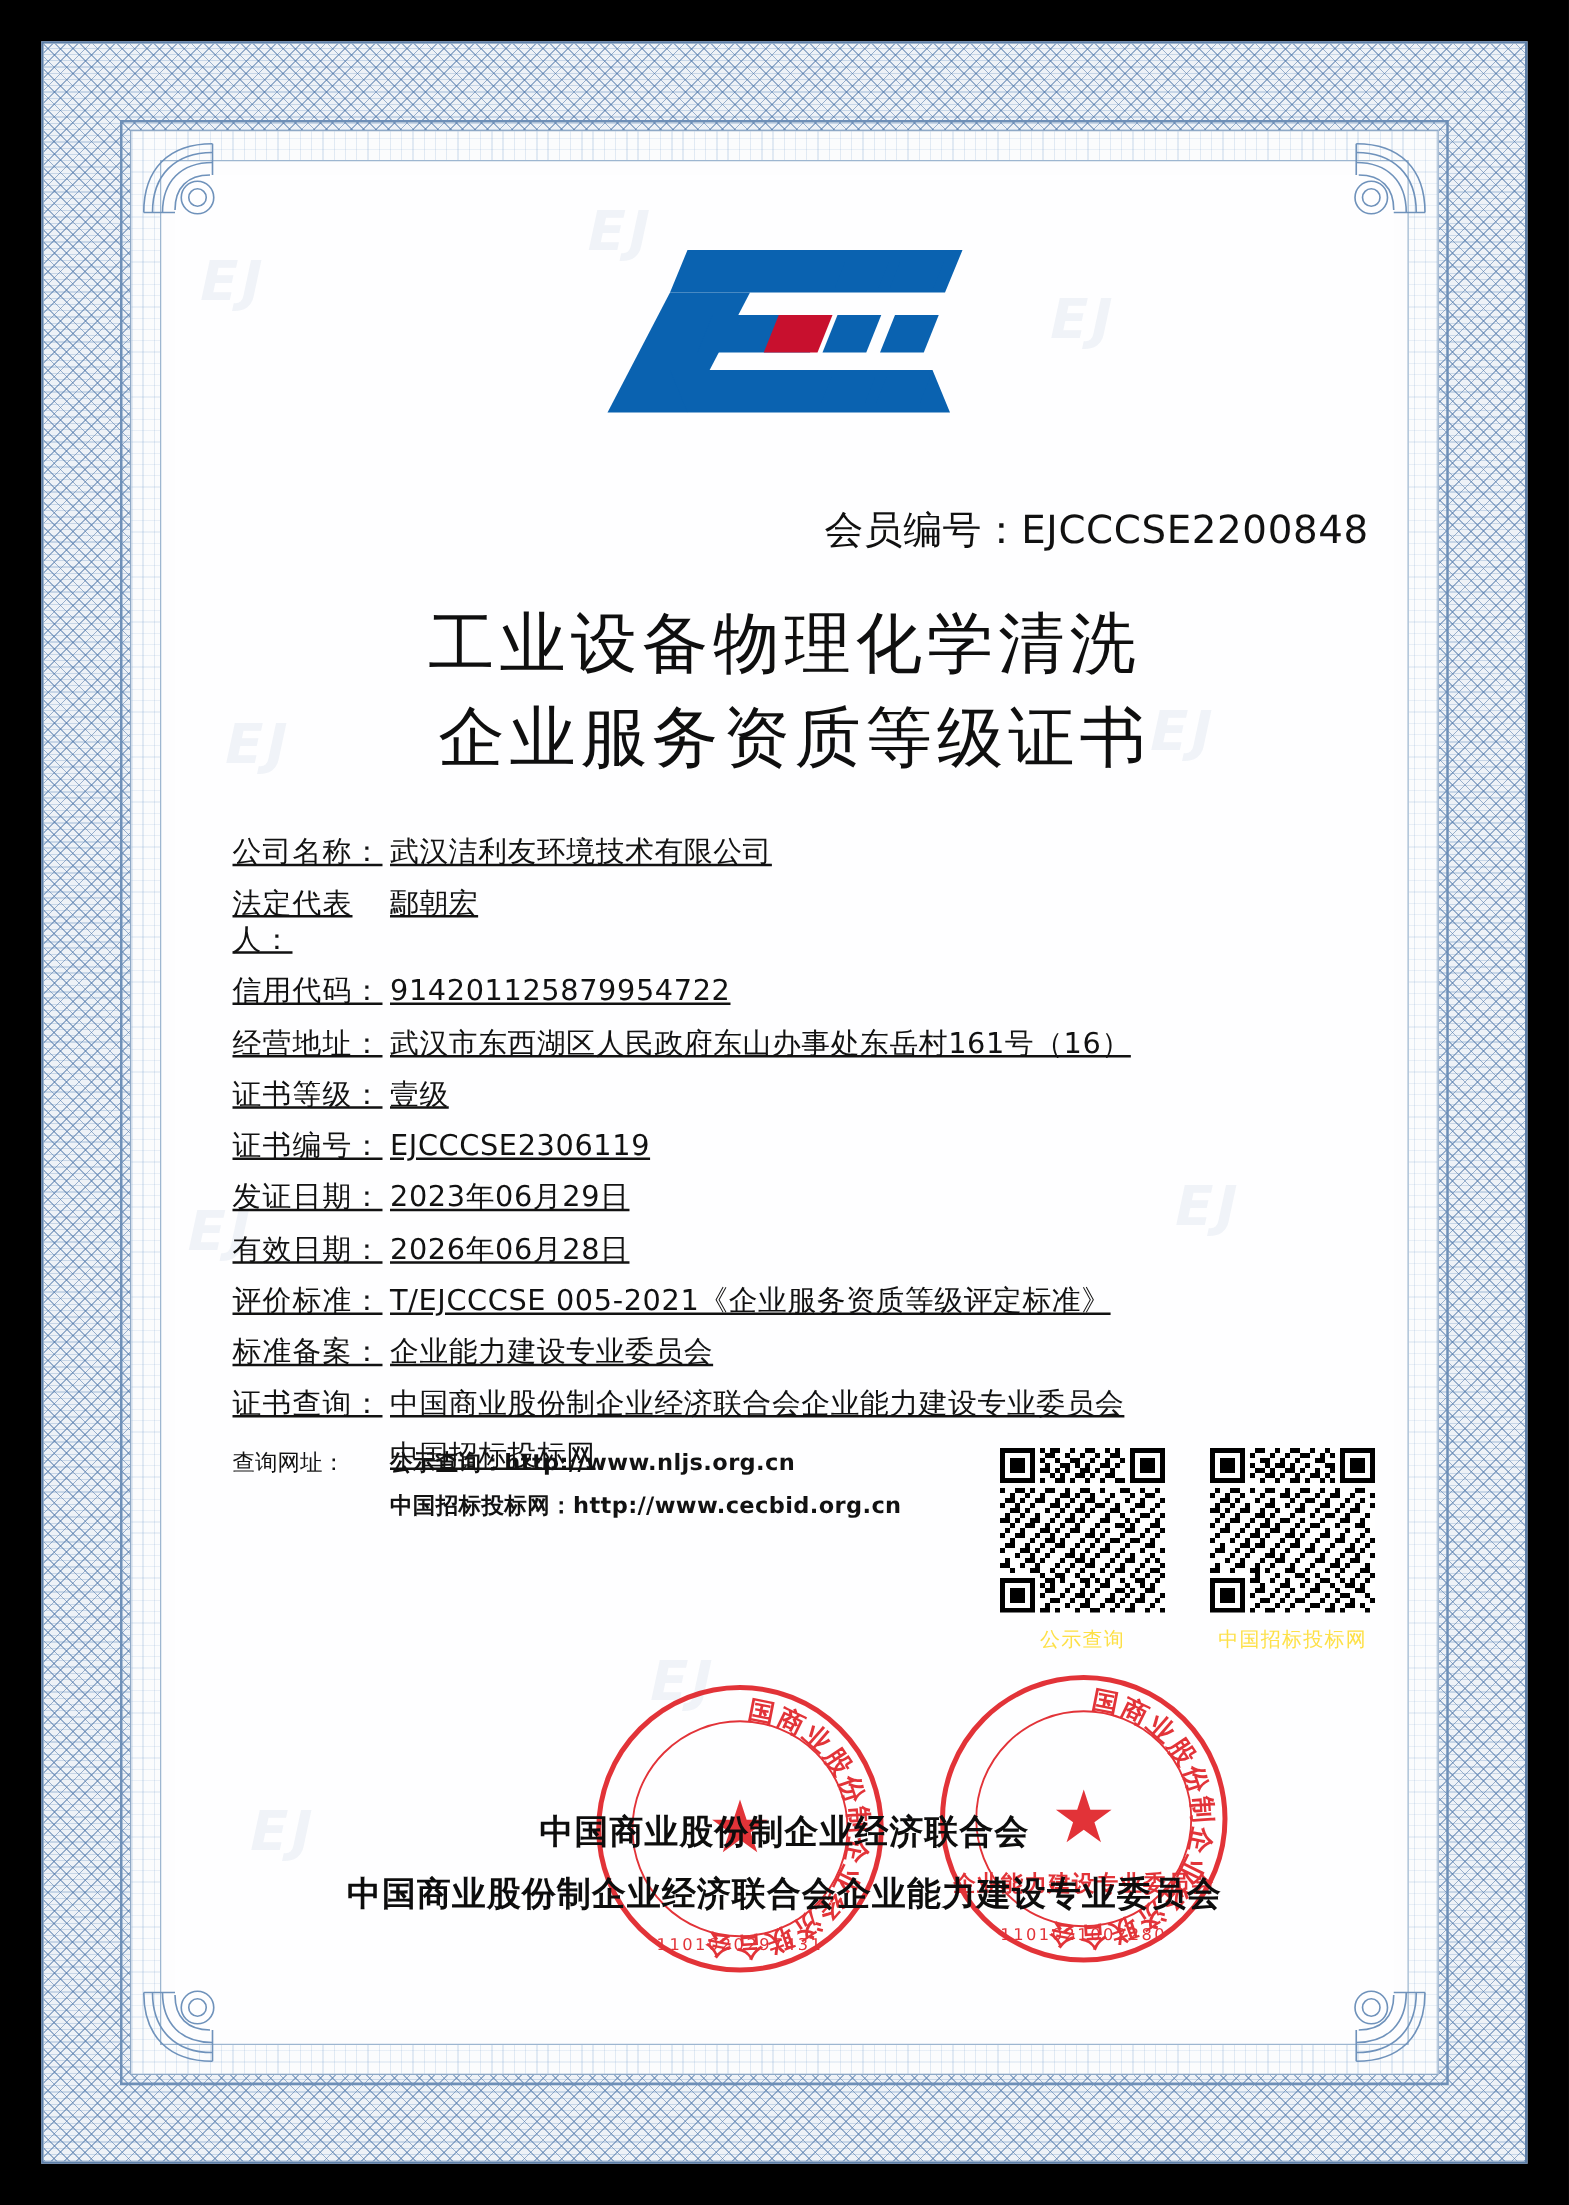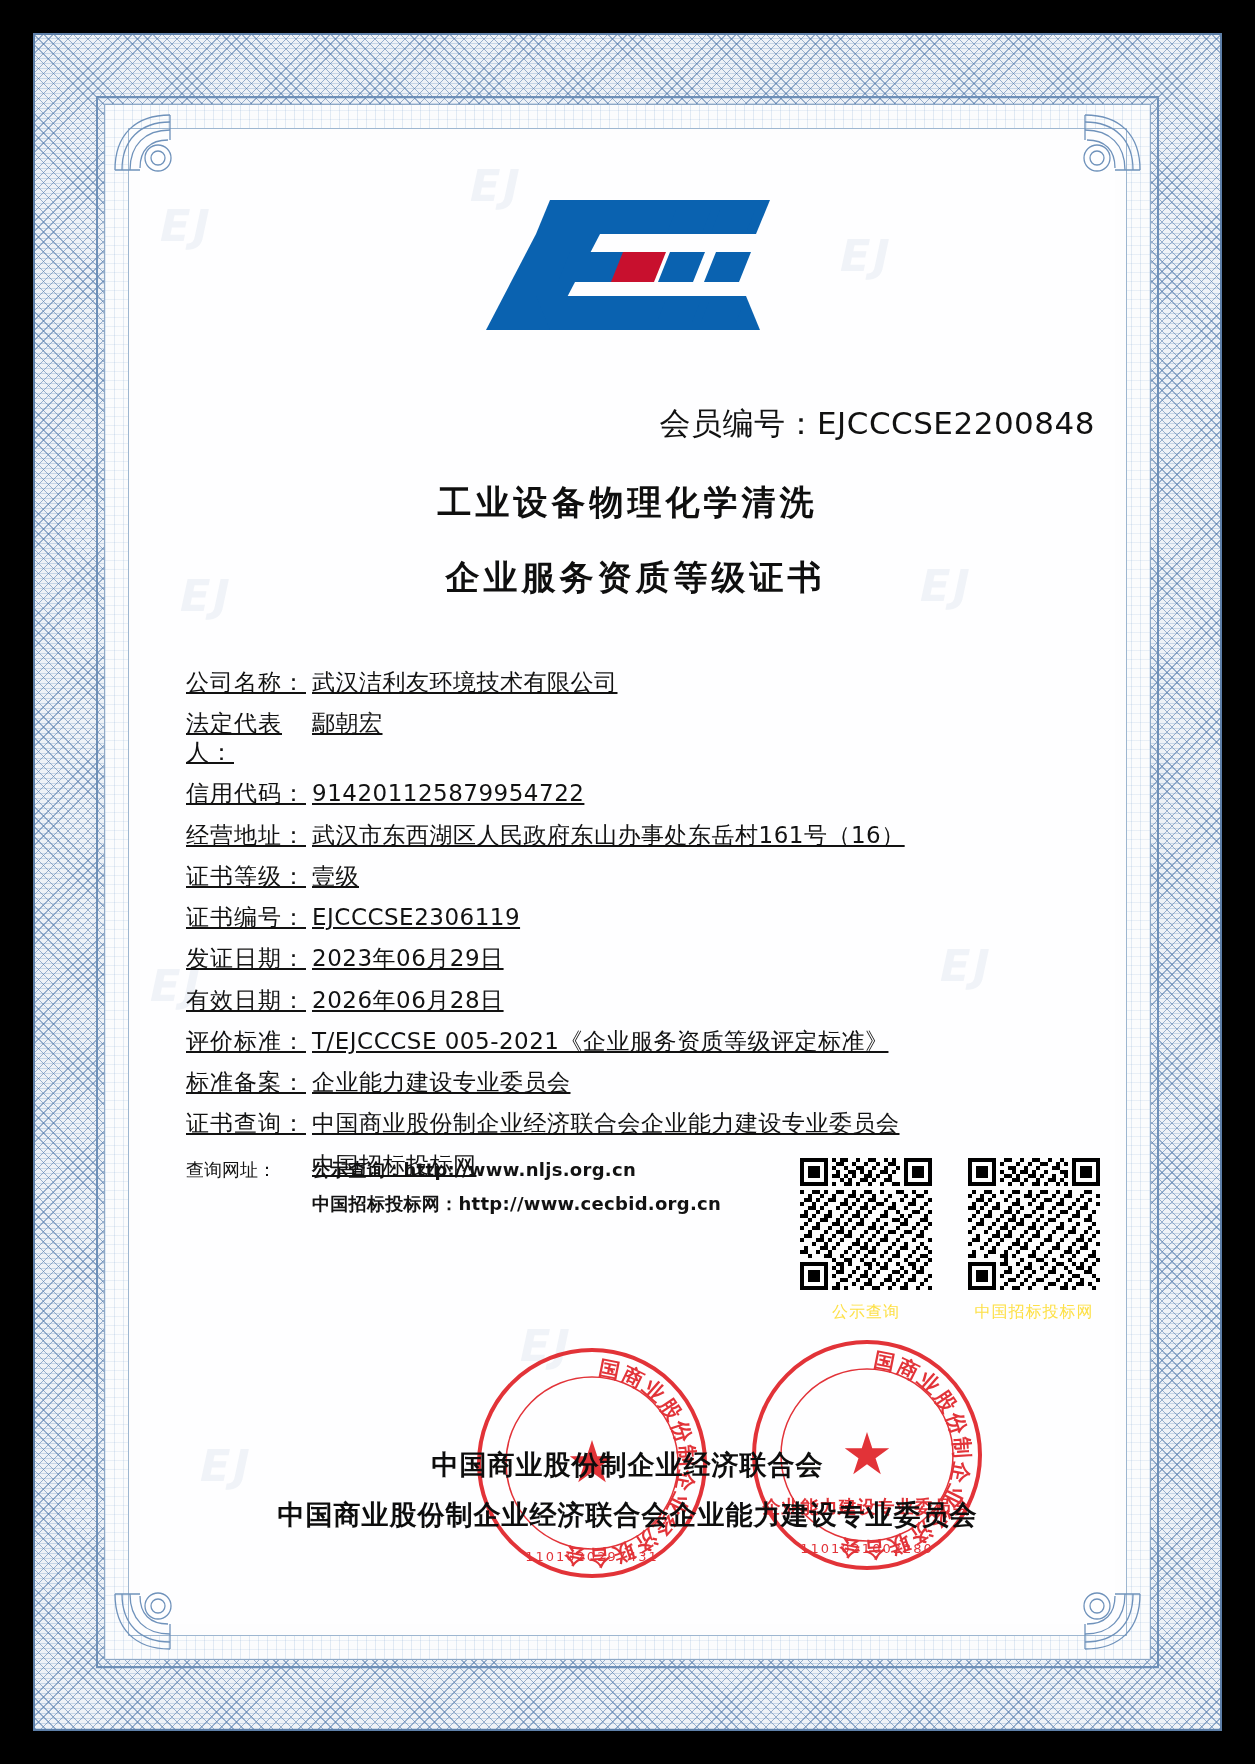--- a/index.html
+++ b/index.html
@@ -67,21 +67,21 @@
   
   .member-no{
     position:absolute;right:160px;top:403px;
     font-size:31px;color:#111;letter-spacing:.5px;white-space:nowrap;
   }
 
   
   .title{
     position:absolute;left:0;right:0;text-align:center;
     font-family:"DejaVu Sans","Liberation Sans",sans-serif;
-    font-weight:bold;color:#0f0f0f;font-size:34px;letter-spacing:4px;
+    font-weight:normal;color:#0f0f0f;font-size:53px;letter-spacing:4px;
   }
   .title.l1{top:480px;}
   .title.l2{top:555px;padding-left:16px;}
 
   
   .details{position:absolute;left:186px;top:668px;width:900px;}
   .row{display:flex;align-items:flex-start;margin-bottom:12.5px;font-size:23px;color:#121212;line-height:1.25;text-decoration:underline;}
   .row .lab{width:126px;flex:0 0 126px;letter-spacing:1px;}
   .row .val{flex:1;letter-spacing:.5px;}
   .row.sub .lab{visibility:hidden;}

